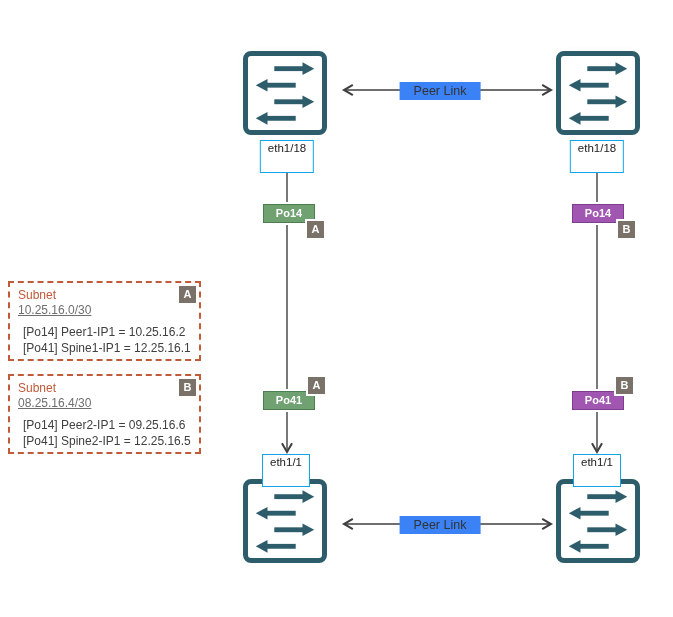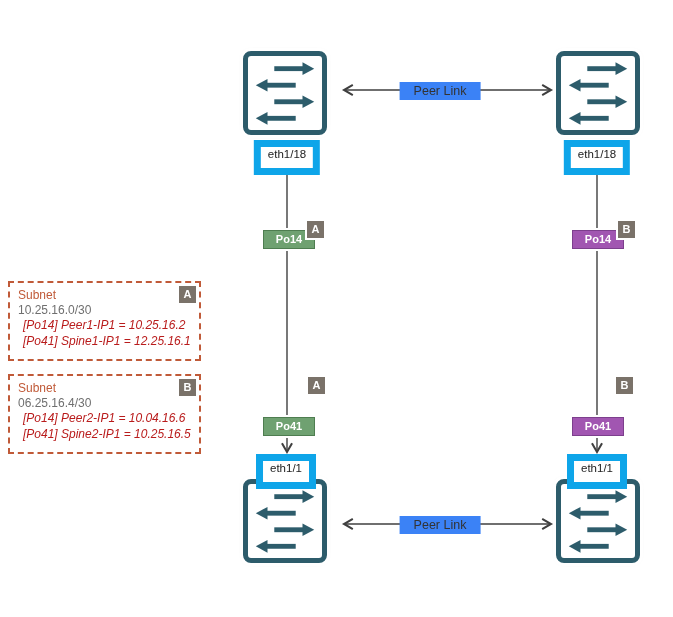--- a/index.html
+++ b/index.html
@@ -14,48 +14,48 @@
     position:absolute; width:84px; height:84px; box-sizing:border-box;
     background:#fff; border:5px solid var(--teal,#2d5c6b); border-radius:8px;
     box-shadow:0 0 0 3px #fff, 0 0 4px rgba(0,0,0,.15);
   }
   .switch svg { display:block; width:100%; height:100%; }
   .sw-arrow { fill:var(--teal,#2d5c6b); stroke:none; }
   .sw-shaft { stroke:var(--teal,#2d5c6b); stroke-width:5; }
 
   .eth-label {
     position:absolute; transform:translateX(-50%);
-    background:#fff; border:7px solid #0ea5e9; color:#222;
-    font-size:11.5px; padding:1px 7px 8px; white-space:nowrap;
+    background:#fff; border:1px solid #0ea5e9; color:#222;
+    font-size:11.5px; padding:1px 7px 18px; white-space:nowrap;
   }
   .peer-label {
     position:absolute; transform:translate(-50%,-50%);
     background:#3b82f6; color:#333; font-size:12.5px; padding:2px 14px;
     white-space:nowrap;
   }
   .po {
     position:absolute; width:50px; height:17px; line-height:17px;
     text-align:center; color:#fff; font-weight:bold; font-size:11px;
-    box-shadow:0 0 0 2px #fff; box-sizing:content-box;margin-top:26px;
+    box-shadow:0 0 0 2px #fff; box-sizing:content-box;
   }
   .po.green  { background:var(--green-fill,#6fa171);  border:1px solid var(--green-border,#4e7d50); }
   .po.purple { background:var(--purple-fill,#a156b1); border:1px solid var(--purple-border,#7d3f8d); }
 
   .badge {
     position:absolute; width:17px; height:17px; line-height:17px;
     text-align:center; background:var(--badge-bg,#7a7269); color:#fff;
     font-weight:bold; font-size:11px; box-shadow:0 0 0 2px #fff;
   }
   .subnet {
     position:absolute; left:8px; width:193px; height:80px; box-sizing:border-box;
     border:2px dashed var(--orange,#c05a38); background:#fff; padding:5px 8px 6px;
   }
   .subnet .title { color:var(--orange,#c05a38); font-weight:normal; font-size:12px; }
-  .subnet .cidr  { color:#6f6f6f; font-size:12px; margin-top:1px; }
-  .subnet .lines { padding-left:5px; color:#b91c1c; font-size:12px; line-height:1.35; white-space:nowrap;font-style:italic; }
+  .subnet .cidr  { color:#6f6f6f; font-size:12px; margin-top:1px;text-decoration:underline; }
+  .subnet .lines { margin-top:7px; padding-left:5px; color:#404040; font-size:12px; line-height:1.35; white-space:nowrap; }
   .subnet .badge { top:3px; right:3px; left:auto; }
 </style>
 </head>
 <body>
 
 <div class="canvas">
 
   <svg class="wires">
     <defs>
       <marker id="ah" viewBox="0 0 10 10" refX="8" refY="5" markerWidth="9" markerHeight="9" orient="auto-start-reverse">
@@ -140,20 +140,20 @@
     <div class="title">Subnet</div>
     <div class="cidr">10.25.16.0/30</div>
     <div class="lines">
       <div>[Po14] Peer1-IP1 = 10.25.16.2</div>
       <div>[Po41] Spine1-IP1 = 12.25.16.1</div>
     </div>
   </div>
   <div class="subnet" style="top:374px;">
     <div class="badge">B</div>
     <div class="title">Subnet</div>
-    <div class="cidr">06.25.16.4/30</div>
+    <div class="cidr">08.25.16.4/30</div>
     <div class="lines">
-      <div>[Po14] Peer2-IP1 = 10.04.16.6</div>
-      <div>[Po41] Spine2-IP1 = 10.25.16.5</div>
+      <div>[Po14] Peer2-IP1 = 09.25.16.6</div>
+      <div>[Po41] Spine2-IP1 = 12.25.16.5</div>
     </div>
   </div>
 
 </div>
 
 </body></html>

